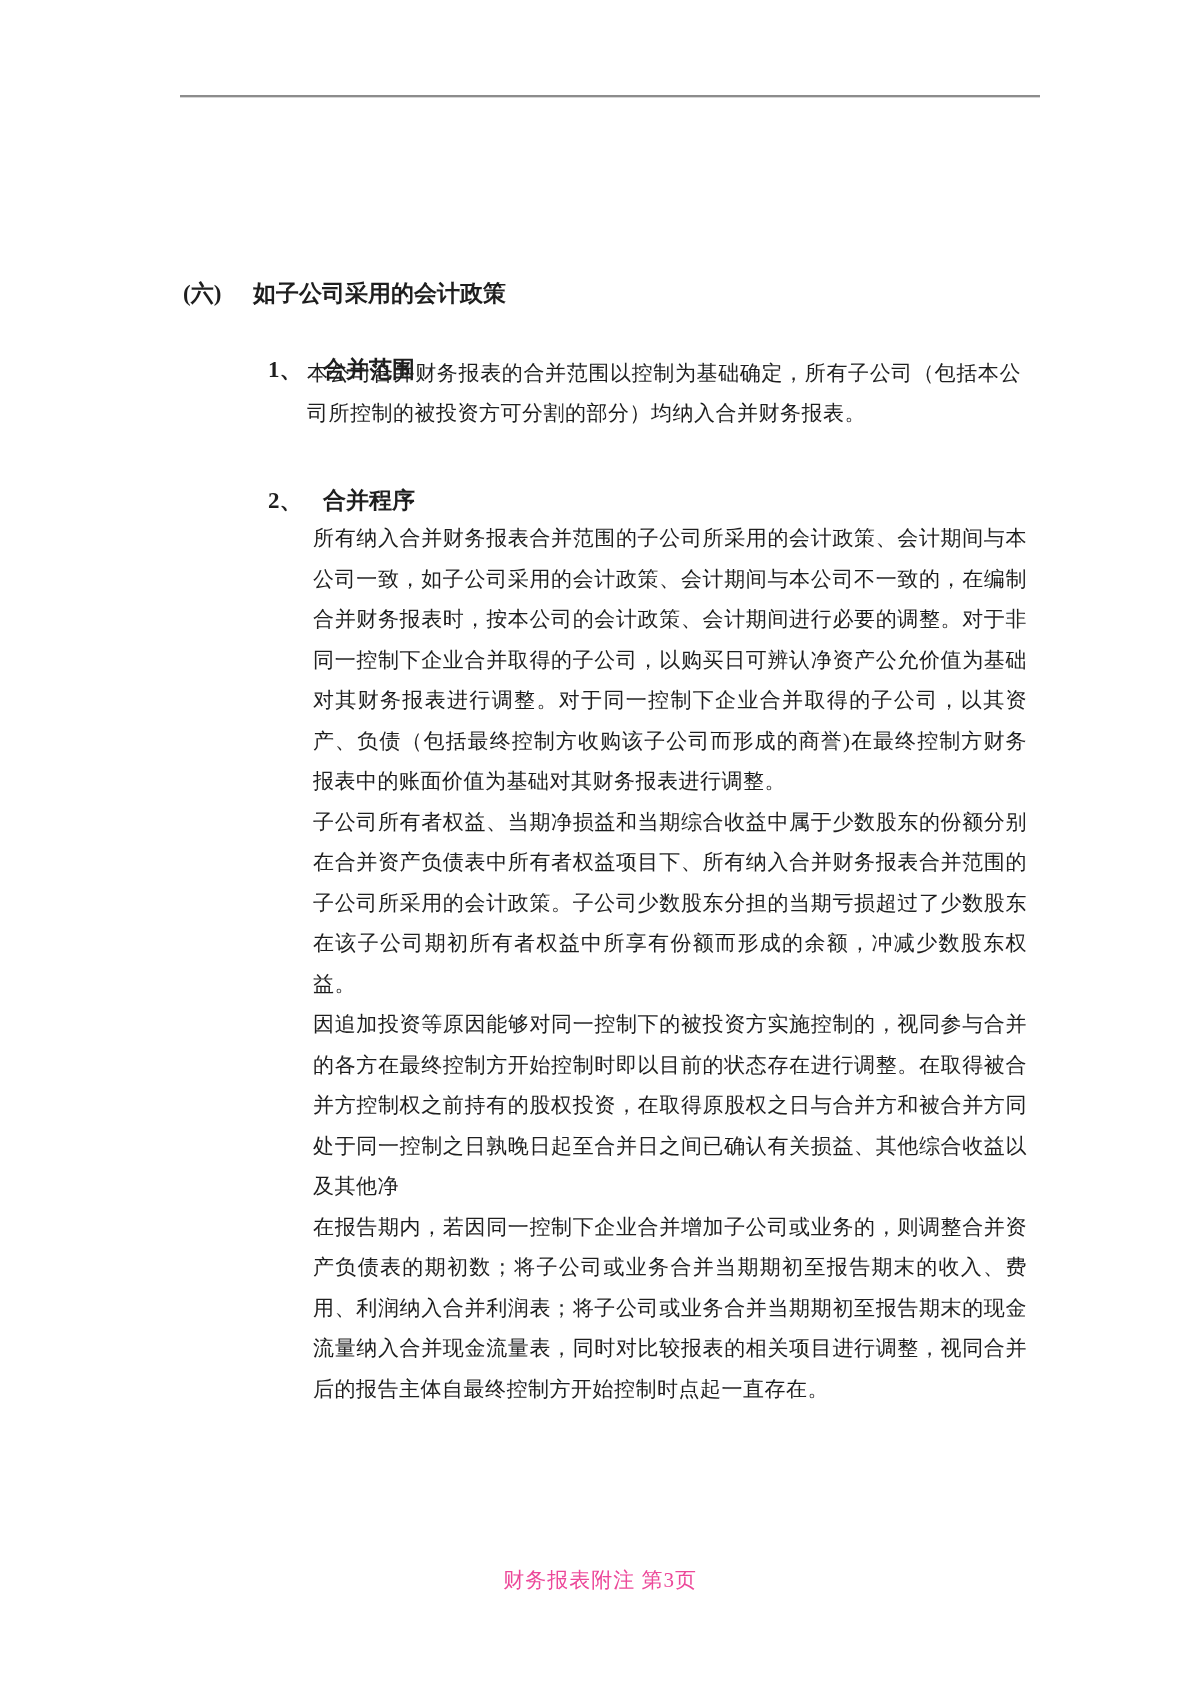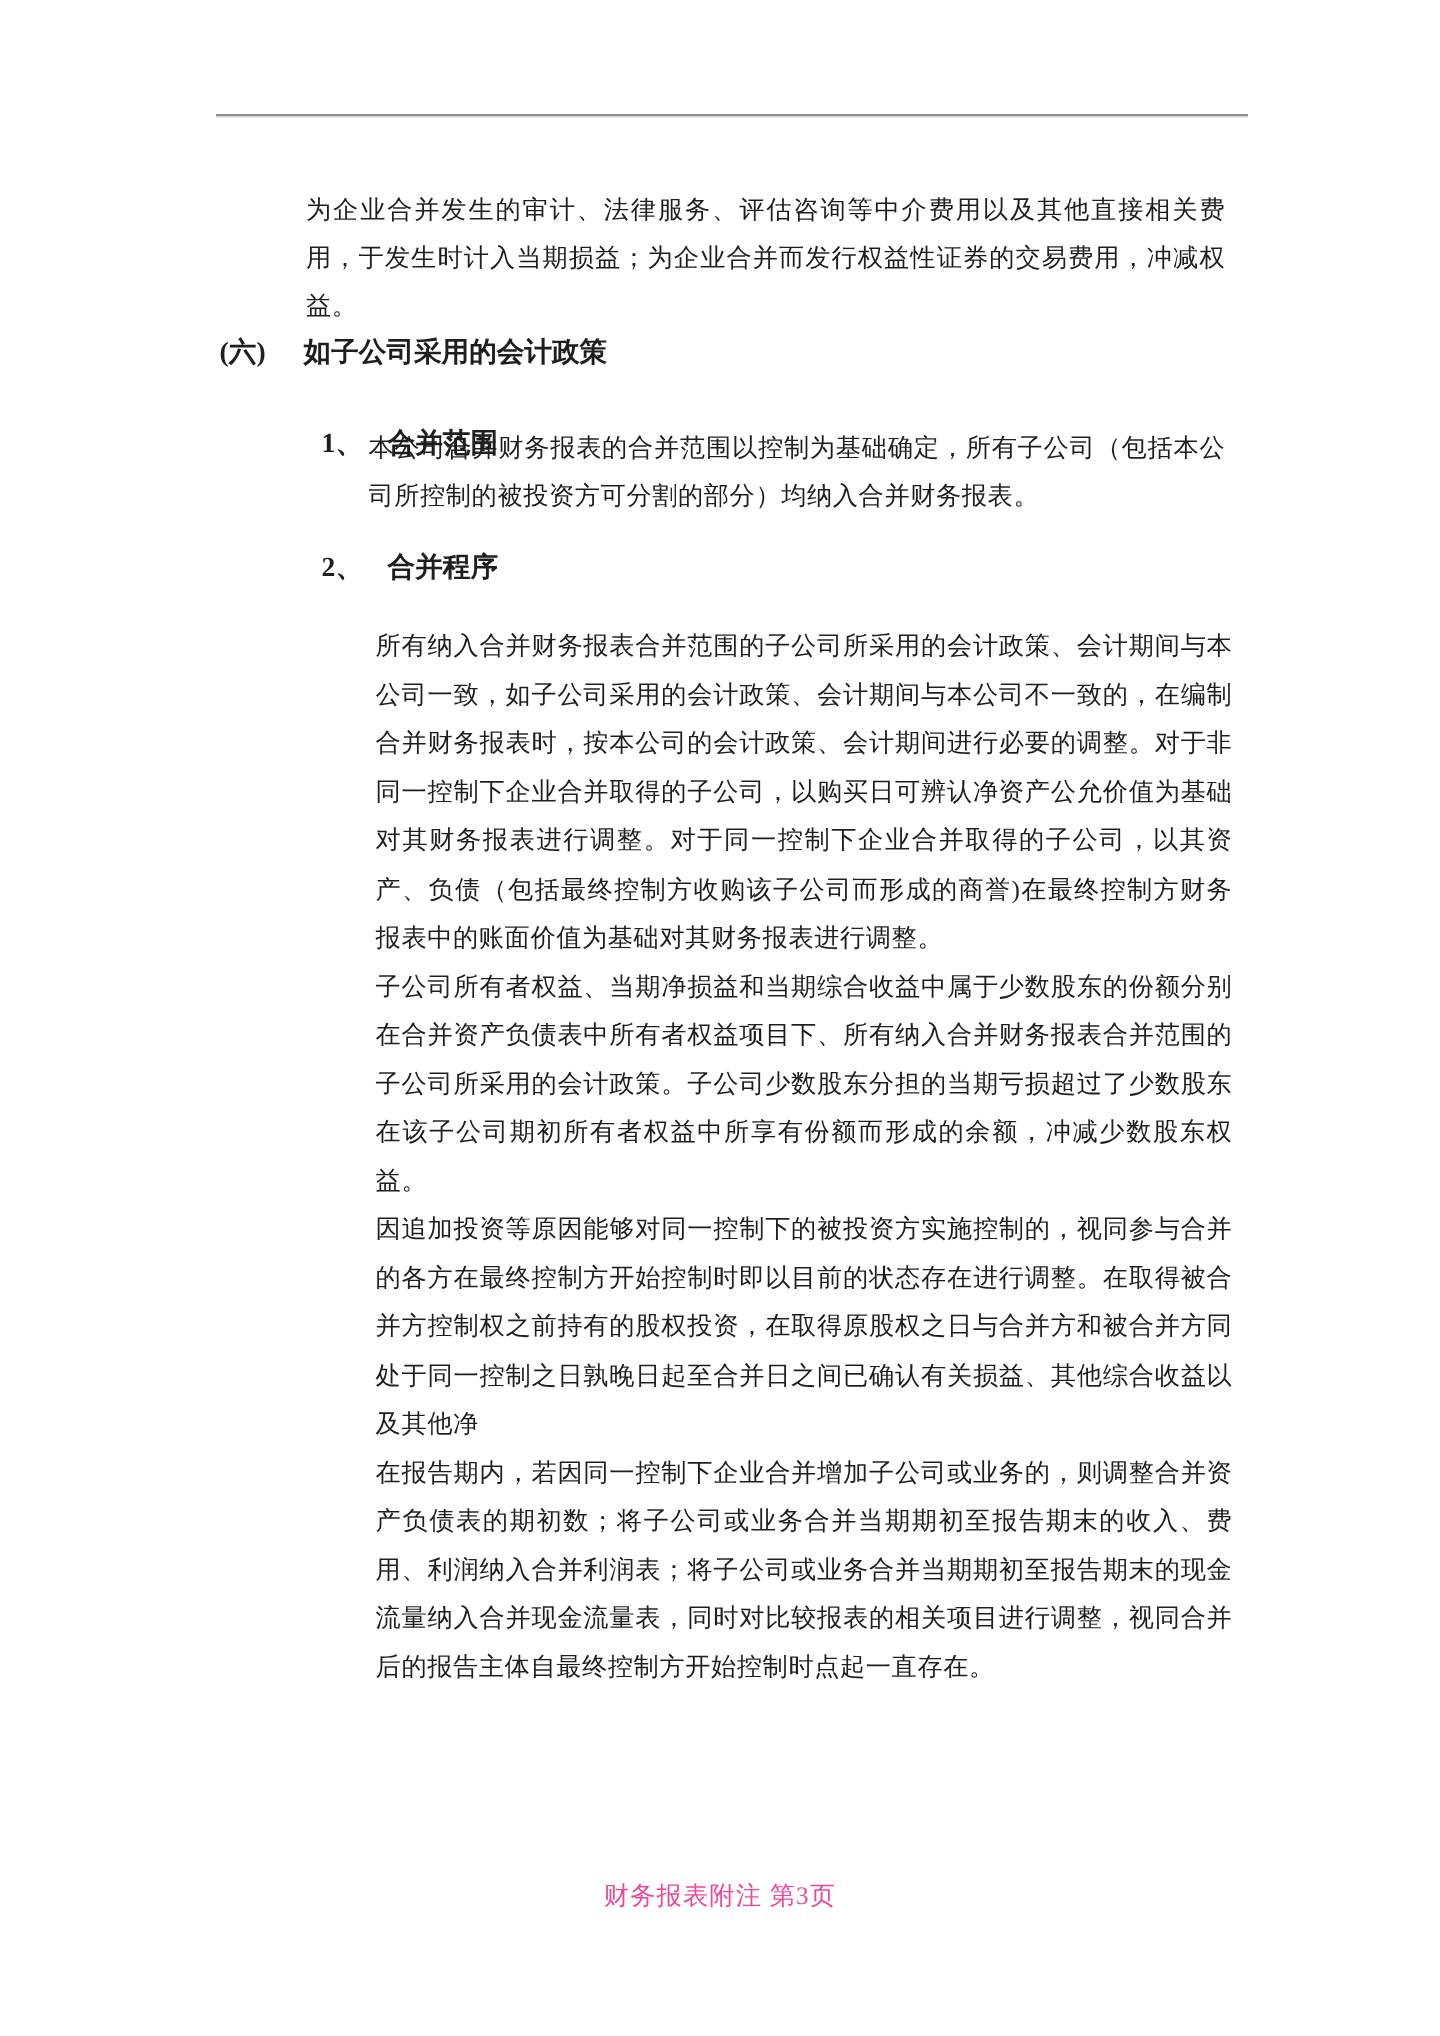--- a/index.html
+++ b/index.html
@@ -57,21 +57,21 @@
     font-size: 23px;
     font-weight: bold;
     line-height: 26px;
     white-space: nowrap;
   }
   .sub-header .sub-num {
     display: inline-block;
     width: 55px;
   }
   .sub-header-1 { top: 320px; margin-top: 37px; }
-  .sub-header-2 { top: 460px; }
+  .sub-header-2 { top: 488px; }
   .sub-body-1 {
     position: absolute;
     left: 307px;
     top: 353px;
     width: 714px;
   }
   .sub-body-2 {
     position: absolute;
     left: 313px;
     top: 518px;
@@ -93,23 +93,20 @@
     color: #ec4899;
   }
 </style>
 </head>
 <body>
 
 <div class="page">
 
   <div class="header-rule"></div>
 
-  <div class="intro body-text">
-    <p>为企业合并发生的审计、法律服务、评估咨询等中介费用以及其他直接相关费用，于发生时计入当期损益；为企业合并而发行权益性证券的交易费用，冲减权益。</p>
-  </div>
 
   <div class="section-header">
     <span class="sec-num">(六)</span><span>如子公司采用的会计政策</span>
   </div>
 
   <div class="sub-header sub-header-1">
     <span class="sub-num">1、</span><span>合并范围</span>
   </div>
 
   <div class="sub-body-1 body-text">

